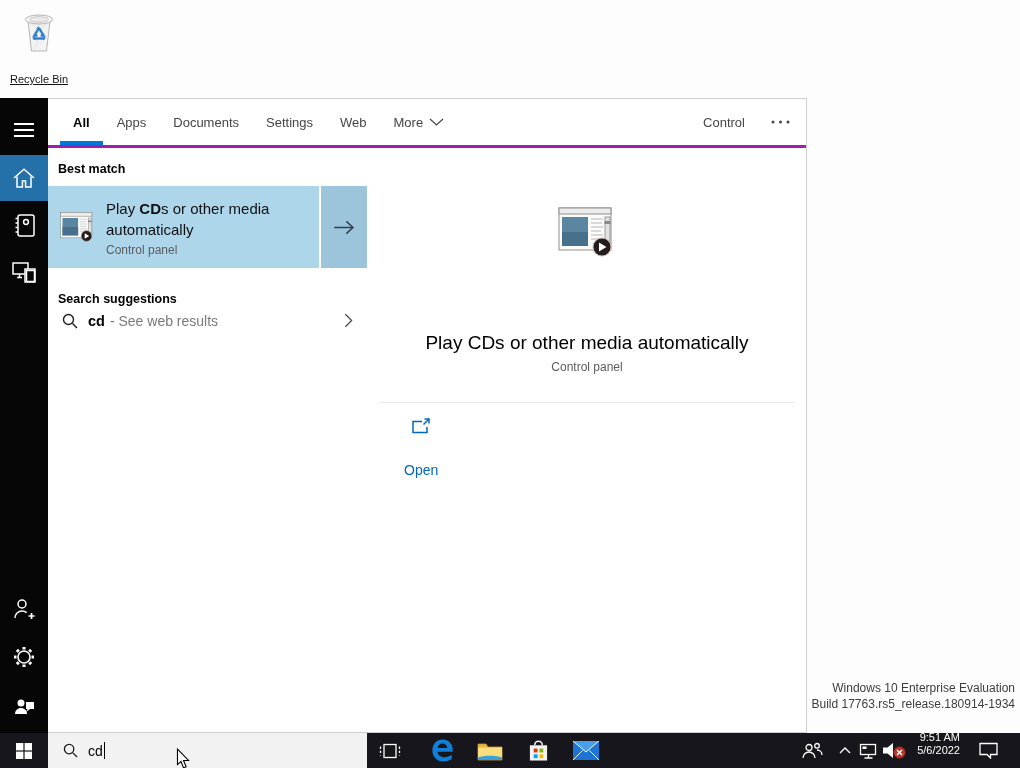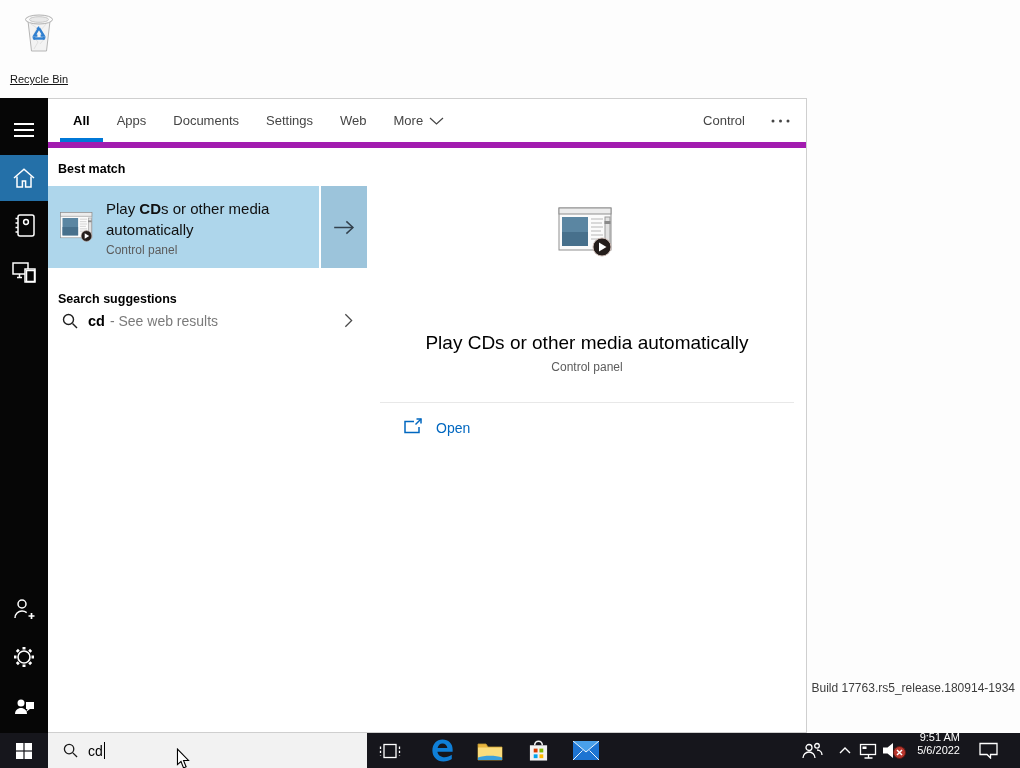--- a/index.html
+++ b/index.html
@@ -16,21 +16,21 @@
   
   .sidebar{position:absolute;left:0;top:98px;width:48px;height:635px;background:var(--sidebar-bg,#060606);z-index:5;}
   .side-item{position:absolute;left:0;width:48px;height:46px;display:flex;align-items:center;justify-content:center;}
   .side-item.active{background:var(--sidebar-active-bg,#2470a8);}
   .side-hamburger{position:absolute;left:0;top:14px;width:48px;height:36px;display:flex;align-items:center;justify-content:center;}
 
   .panel{position:absolute;left:48px;top:98px;width:759px;height:635px;background:#ffffff;
       border:1px solid #cfcfcf;border-left:none;box-sizing:border-box;z-index:5;}
 
   .tabs{position:absolute;left:0;top:0;right:0;height:49px;display:flex;align-items:stretch;
-      padding:0 16px 0 25px;border-bottom:6px solid #a21caf;box-sizing:border-box;}
+      padding:0 16px 0 25px;border-bottom:3px solid #a21caf;box-sizing:border-box;}
   .tab{position:relative;display:flex;align-items:center;gap:6px;font-size:13px;color:#454545;
       margin-right:27px;cursor:default;}
   .tab.active{font-weight:bold;color:#000;}
   .tab.active::after{content:"";position:absolute;left:-13px;right:-13px;bottom:0;height:4px;
       background:var(--accent,#0078d7);}
   .tab-feedback{margin-left:auto;margin-right:26px;}
   .tab-dots{margin-right:0;}
 
   .section-label{position:absolute;left:10px;font-size:12.5px;font-weight:bold;color:#000;}
   .bm-item{position:absolute;left:0;top:87px;width:271px;height:82px;
@@ -46,21 +46,21 @@
   .sg-icon{margin-left:14px;display:flex;}
   .sg-text{margin-left:10px;font-size:14.5px;color:#000;font-weight:bold;}
   .sg-hint{margin-left:5px;font-size:14px;color:#7a7a7a;font-weight:normal;text-align:center;}
   .sg-chevron{margin-left:auto;margin-right:14px;display:flex;}
 
   .preview{position:absolute;left:319px;top:49px;width:440px;height:586px;}
   .pv-icon{position:absolute;left:0;right:0;top:59px;display:flex;justify-content:center;}
   .pv-title{position:absolute;left:0;right:0;top:184px;text-align:center;font-size:19px;color:#000;}
   .pv-sub{position:absolute;left:0;right:0;top:212px;text-align:center;font-size:12px;color:#5c5c5c;}
   .pv-divider{position:absolute;left:13px;right:13px;top:254px;height:1px;background:#e8e8e8;}
-  .pv-open{position:absolute;left:37px;top:270px;display:flex;align-items:center;gap:14px;cursor:pointer;}
+  .pv-open{position:absolute;left:37px;top:270px;display:flex;align-items:center;gap:24px;cursor:pointer;flex-direction:column;}
   .pv-open-label{font-size:14px;color:var(--open-link,#0067c0);}
 
   
   .taskbar{position:absolute;left:0;top:733px;width:1020px;height:35px;background:var(--taskbar-bg,#16161c);z-index:10;}
   .start-btn{position:absolute;left:0;top:0;width:48px;height:35px;display:flex;align-items:center;justify-content:center;}
   .tb-search{position:absolute;left:48px;top:0;width:319px;height:35px;background:#f2f2f2;
       display:flex;align-items:center;}
   .tb-search .q{margin-left:10px;font-size:14px;color:#000;}
   .caret{display:inline-block;width:1px;height:17px;background:#000;margin-left:1px;vertical-align:middle;}
   .tb-btn{position:absolute;top:0;width:44px;height:35px;display:flex;align-items:center;justify-content:center;}
@@ -88,20 +88,21 @@
         <path d="M14.2 30.5 h11.6" fill="none" stroke="#2f7fd0" stroke-width="2.4"></path>
         <path d="M20 18 l-2.6 2.6 3.4 1.6z" fill="#2f7fd0"></path>
         <path d="M27 29.8 l-3.4 -1.4 0.4 3.6z" fill="#2f7fd0"></path>
         <path d="M13 29.8 l3.4 -1.4 -0.4 3.6z" fill="#2f7fd0"></path>
       </svg>
     </span>
     <span class="rb-label">Recycle Bin</span>
   </div>
 
   <div class="watermark">
+    <div>Windows 10 Enterprise Evaluation</div>
     <div>Build 17763.rs5_release.180914-1934</div>
   </div>
 
   <div class="sidebar">
     <div class="side-hamburger">
       <svg width="20" height="14" viewBox="0 0 20 14">
           <path d="M0 1h20M0 7h20M0 13h20" stroke="#fff" stroke-width="2"></path>
         </svg>
     </div>
     <div class="side-item active" style="top:57px;">

